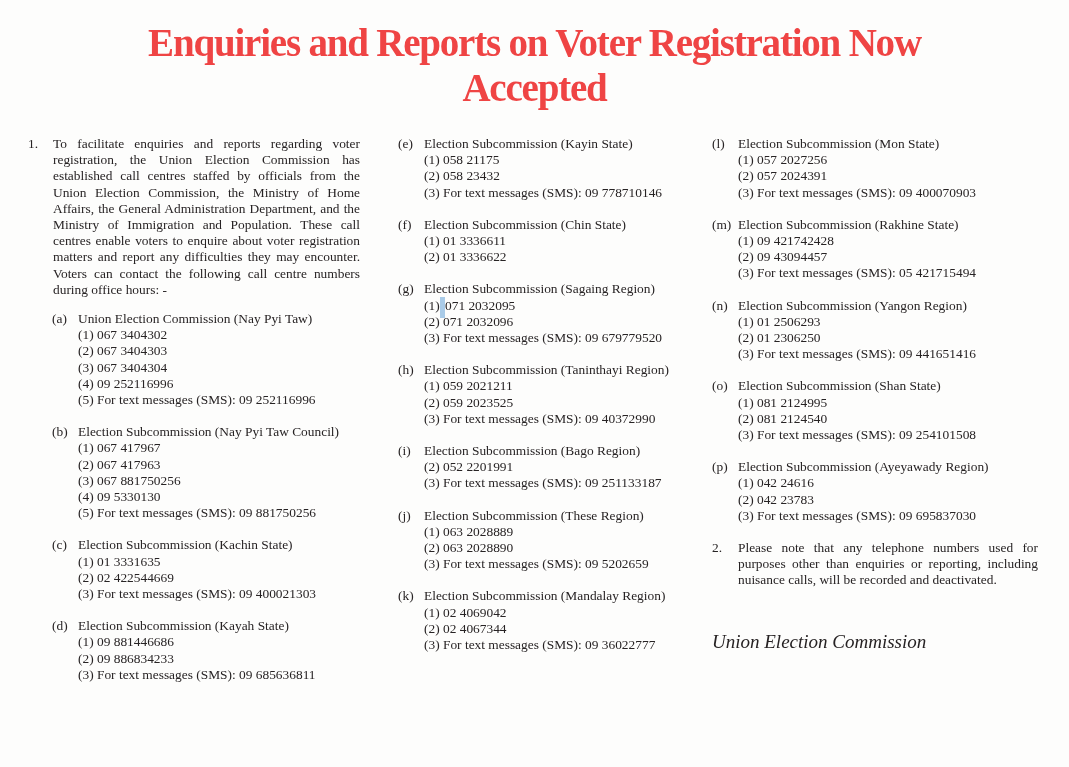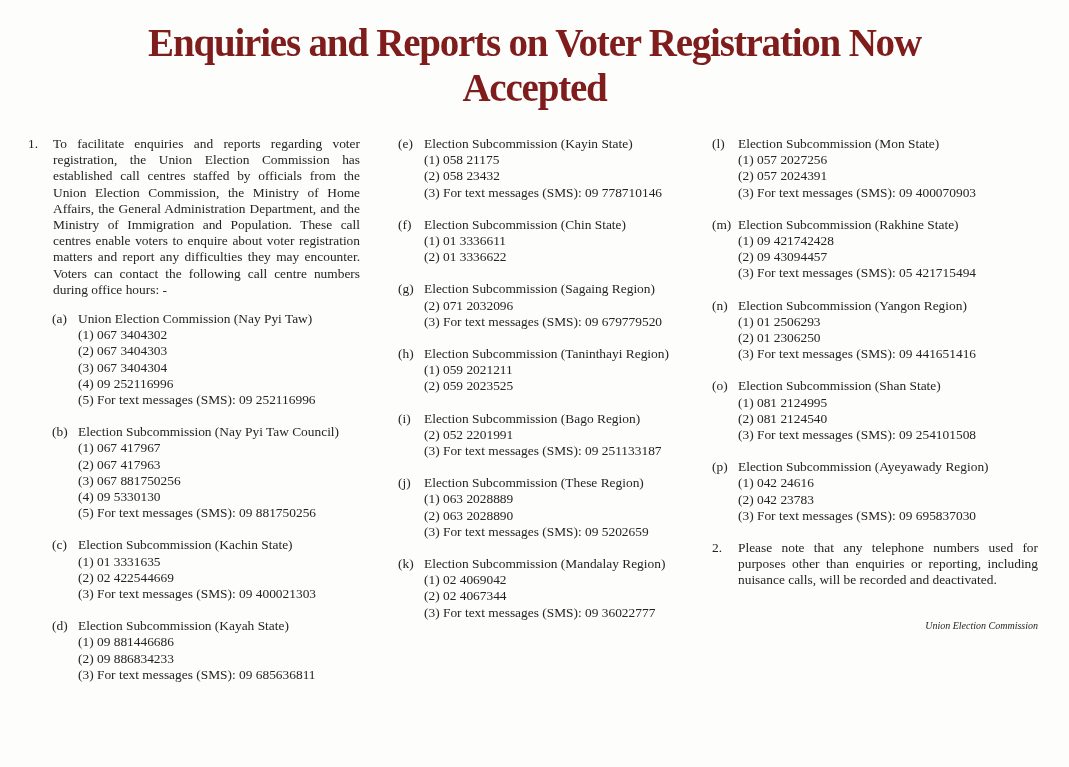--- a/index.html
+++ b/index.html
@@ -3,41 +3,41 @@
 <meta charset="utf-8">
 <style>
   html,body{margin:0;padding:0;background:#e9e9e9;}
   .page{
     position:relative;width:1069px;height:767px;margin:0 auto;
     background:#fdfdfc;color:#272324;overflow:hidden;
     font-family:"Liberation Serif","DejaVu Serif",serif;
   }
   .title{
     position:absolute;top:20px;left:0;width:100%;margin:0;
-    text-align:center;font-weight:bold;color:#7f1d1d;
+    text-align:center;font-weight:bold;color:#ef4444;
     font-size:39px;line-height:45px;letter-spacing:-1.2px;
   }
   .title .tline{display:block;white-space:nowrap;}
   .col{position:absolute;top:136px;font-size:13.4px;line-height:16.2px;}
   .col1{left:28px;width:332px;}
   .col2{left:398px;width:300px;}
   .col3{left:712px;width:326px;}
   .para{display:flex;}
   .para .num{flex:none;width:25px;}
   .para .ptext{flex:1;text-align:justify;}
   .intro{margin-bottom:13px;}
   .section{padding-left:26px;margin-bottom:16px;}
   .col1 .section{margin-left:24px;}
   .head{display:flex;white-space:nowrap;}
   .head .letter{flex:none;width:26px;margin-left:-26px;}
   .line{white-space:pre;}
   .sel{padding:1px 1px 5px 1px;}
   .note .num{width:26px;}
   .signature{
-    margin-top:29px;text-align:right;font-style:italic;font-size:10px;
+    margin-top:45px;text-align:left;font-style:italic;font-size:19px;
   }
 </style>
 </head>
 <body>
 
 <div class="page">
 
   <h1 class="title">
     <span class="tline">Enquiries and Reports on Voter Registration Now</span>
     <span class="tline">Accepted</span>
@@ -109,30 +109,32 @@
             <span class="name">Election Subcommission (Chin State)</span>
           </div>
           <div class="line">(1) 01 3336611</div>
           <div class="line">(2) 01 3336622</div>
         </div>
         <div class="section">
           <div class="head">
             <span class="letter">(g)</span>
             <span class="name">Election Subcommission (Sagaing Region)</span>
           </div>
+          <div class="line"><span>(1)</span><span class="sel" style="background: rgb(169, 203, 232);"> </span><span>071 2032095</span></div>
           <div class="line">(2) 071 2032096</div>
           <div class="line">(3) For text messages (SMS): 09 679779520</div>
         </div>
         <div class="section">
           <div class="head">
             <span class="letter">(h)</span>
             <span class="name">Election Subcommission (Taninthayi Region)</span>
           </div>
           <div class="line">(1) 059 2021211</div>
           <div class="line">(2) 059 2023525</div>
+          <div class="line">(3) For text messages (SMS): 09 40372990</div>
         </div>
         <div class="section">
           <div class="head">
             <span class="letter">(i)</span>
             <span class="name">Election Subcommission (Bago Region)</span>
           </div>
           <div class="line">(2) 052 2201991</div>
           <div class="line">(3) For text messages (SMS): 09 251133187</div>
         </div>
         <div class="section">

